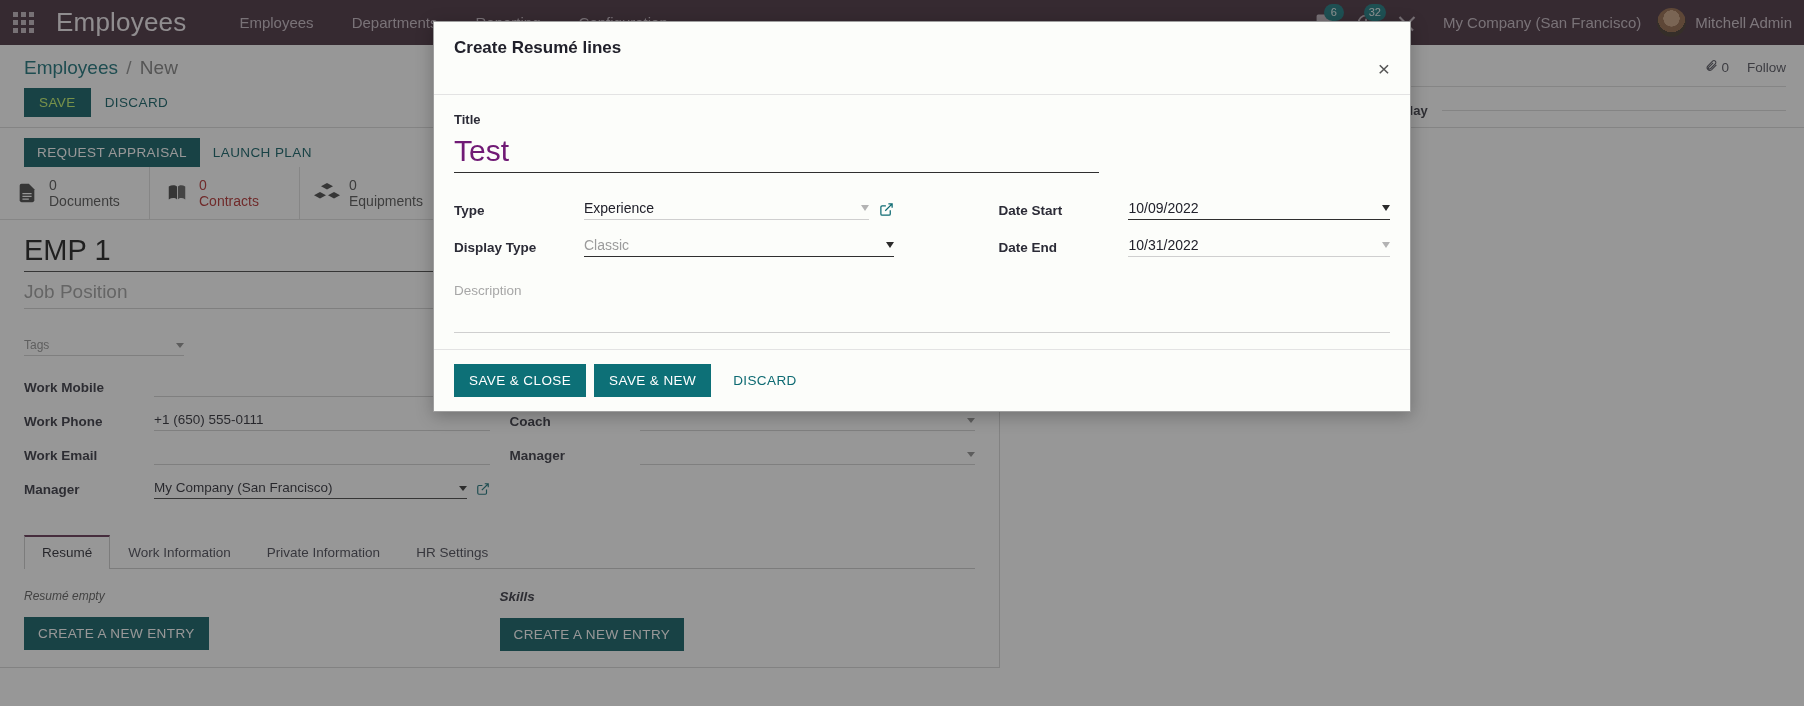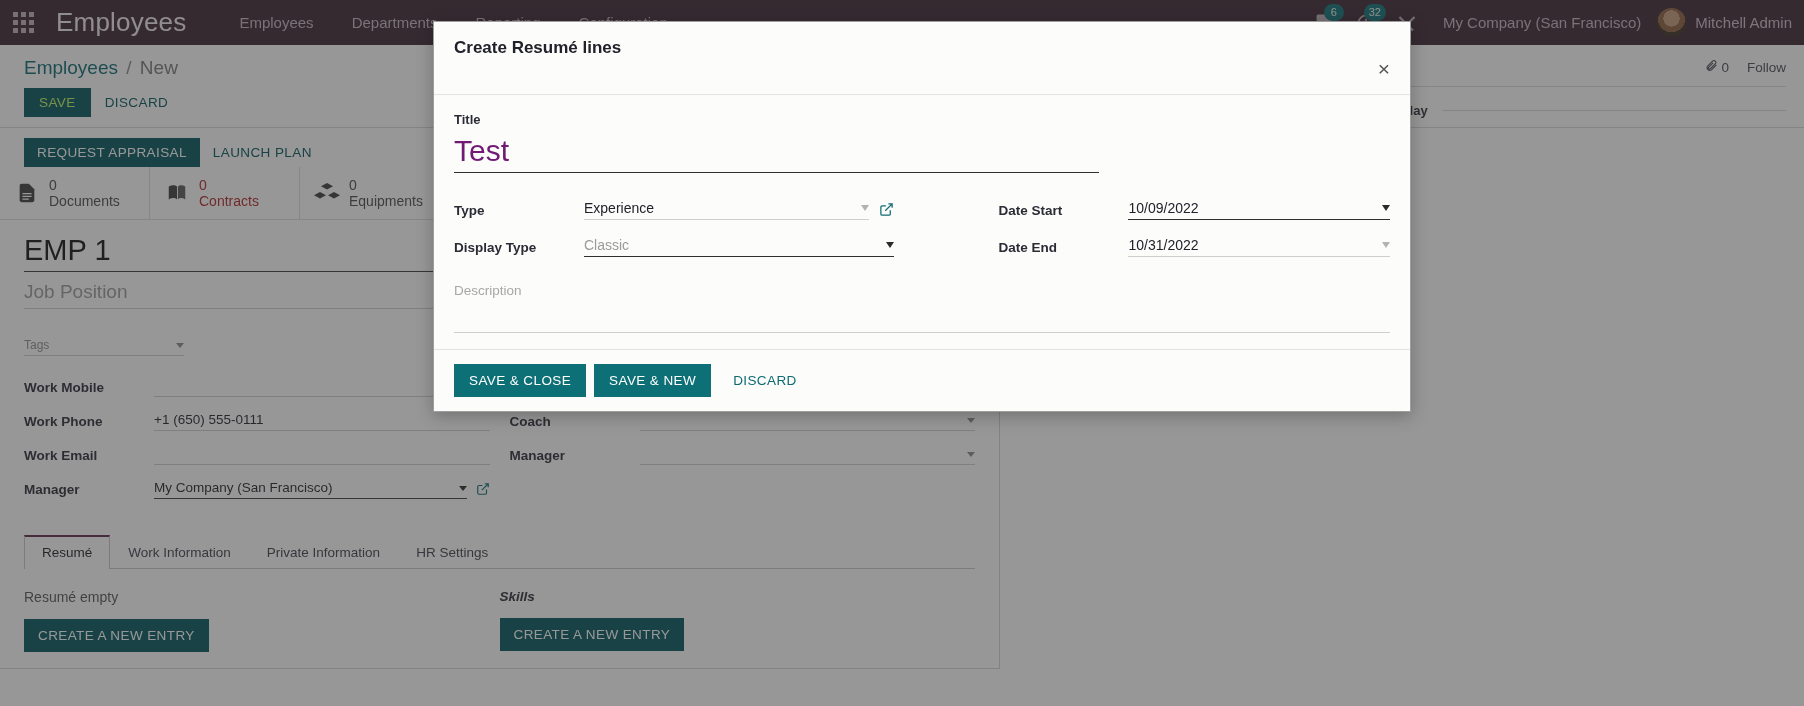--- a/index.html
+++ b/index.html
@@ -137,21 +137,21 @@
   .tab {
     font-size: 13.5px; color: #3e3e4a; padding: 9px 17px; cursor: pointer;
     border: 1px solid transparent; border-bottom: none; position: relative; top: 1px;
   }
   .tab.active {
     background: #fff; border-color: #c9c9c9; border-top: 2px solid #5c2b4a;
     color: #1b1b24; padding-top: 8px;
   }
   .tab-content { display: flex; padding-top: 20px; }
   .tab-pane { width: 50%; }
-  .empty-note { font-size: 14px; color: #555; }
+  .empty-note { font-size: 12px; font-style: italic; color: #555; }
   .btn-newentry { background: #00545b; color: #fff; padding: 9px 14px; font-size: 13.5px; margin-top: 14px; }
   .skills-title { font-size: 13.5px; font-style: italic; font-weight: bold; color: #2b2b36; }
 
   
   .chatter {
     position: absolute; top: 0; left: 1016px; width: 788px;
     padding: 14px 18px 0 16px;
   }
   .chatter-top { display: flex; align-items: center; border-bottom: 1px solid #dadada; padding-bottom: 11px;}
   .chatter-btn { font-size: 13.5px; color: #3c3c46; margin-right: 20px; cursor: pointer; }

